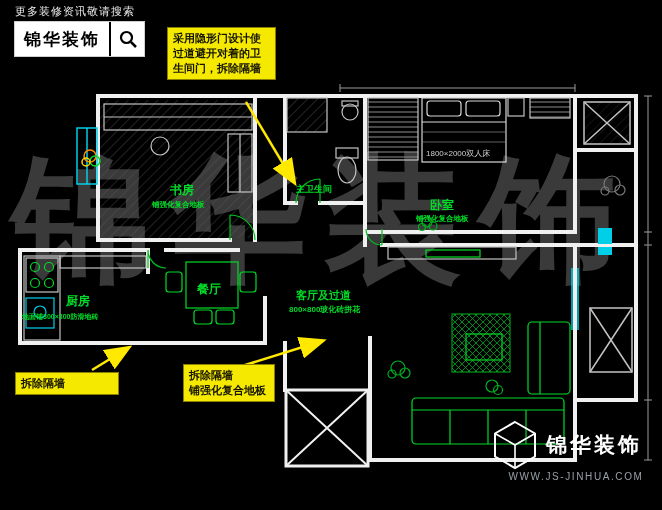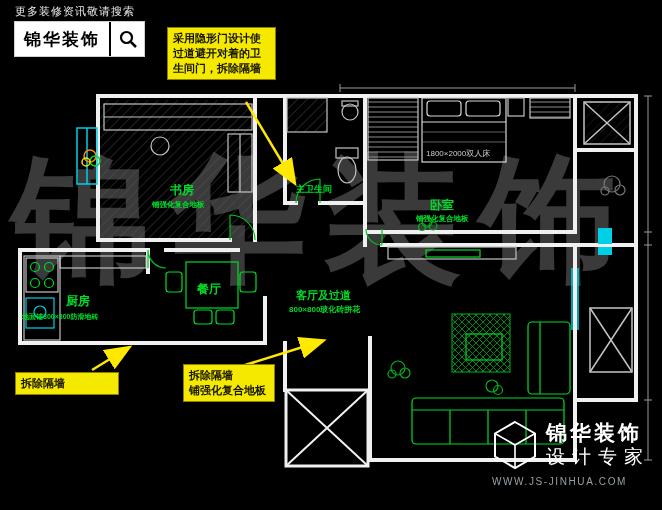--- a/index.html
+++ b/index.html
@@ -20,21 +20,21 @@
   .searchbox .iconbox{width:33px;border-left:2px solid #000;display:flex;align-items:center;justify-content:center;}
   .callout{position:absolute;z-index:4;background:#f5e900;color:#151400;font-weight:bold;
            font-size:11px;line-height:1.35;padding:3px 5px;border:1px solid #8a8000;}
   #callout-door{left:167px;top:27px;width:97px;}
   #callout-dining{left:15px;top:372px;width:92px;}
   #callout-storage{left:183px;top:364px;width:80px;}
   .footer{position:absolute;left:492px;top:419px;z-index:4;width:168px;}
   .footer .row{display:flex;align-items:center;gap:8px;}
   .footer .brandtxt{font-size:21px;font-weight:bold;color:#fff;letter-spacing:3px;line-height:1.15;}
   .footer .slogan{font-size:19px;color:#fff;letter-spacing:7px;line-height:1.25;}
-  .footer .url{margin-top:5px;font-size:10px;color:#97a0a6;letter-spacing:1.6px;text-align:left;}
+  .footer .url{font-size:10px;color:#97a0a6;letter-spacing:1.6px;text-align:center;}
 </style>
 </head>
 <body>
 
 <div class="stage">
 
   <div class="watermark">锦华装饰</div>
 
   <svg class="plan" width="662" height="510" viewBox="0 0 662 510">
     <defs>
@@ -248,19 +248,18 @@
 
   <div class="footer">
     <div class="row">
       <svg width="46" height="52" viewBox="0 0 46 52">
         <polygon points="23,3 43,14.5 43,37.5 23,49 3,37.5 3,14.5" stroke="#fff" stroke-width="2" fill="none"></polygon>
         <path d="M3,14.5 L23,26 L43,14.5 M23,26 L23,49" stroke="#fff" stroke-width="1.6" fill="none"></path>
         <path d="M13,20 L23,26 L33,20" stroke="#fff" stroke-width="1" fill="none"></path>
       </svg>
       <div class="txt">
         <div class="brandtxt">锦华装饰</div>
-        <div class="slogan">设计专家</div>
       </div>
     </div>
     <div class="url">WWW.JS-JINHUA.COM</div>
   </div>
 
 </div>
 
 </body></html>

